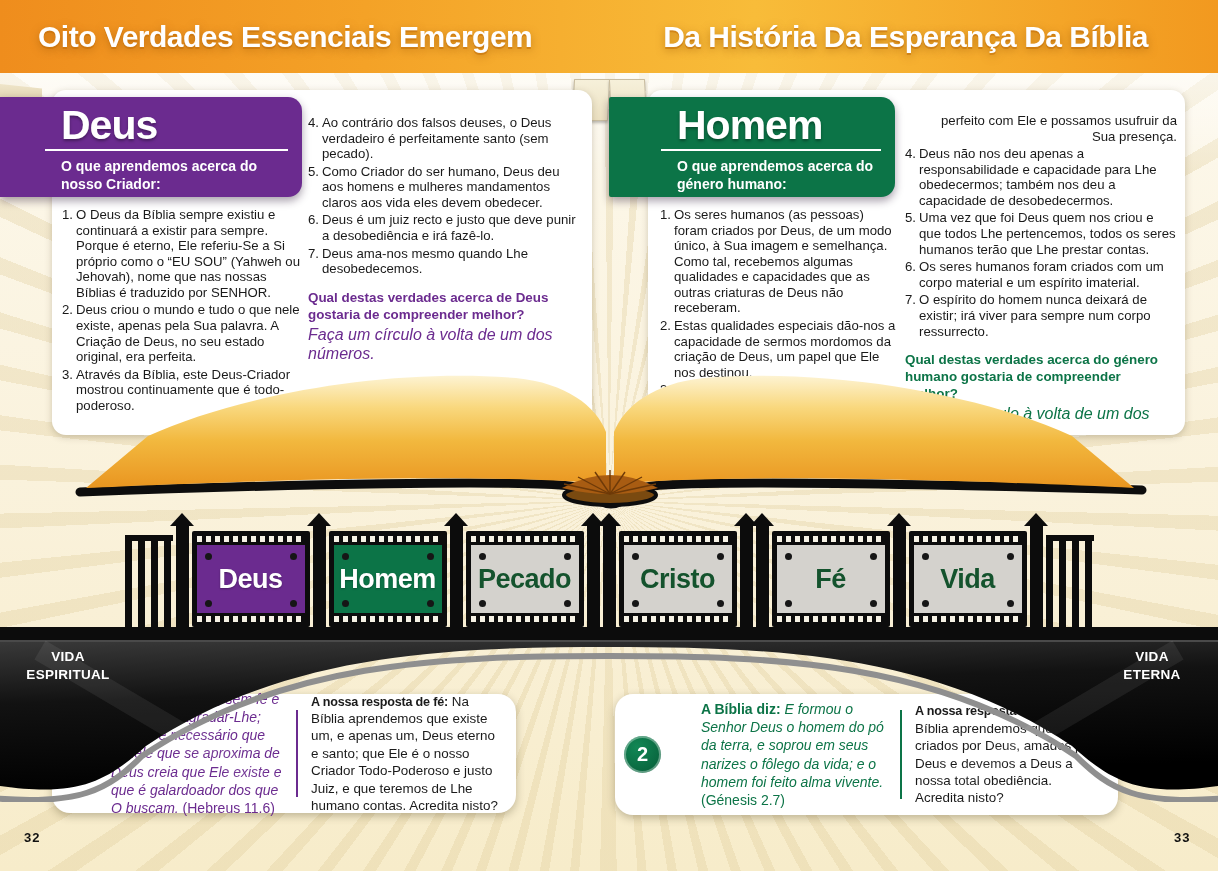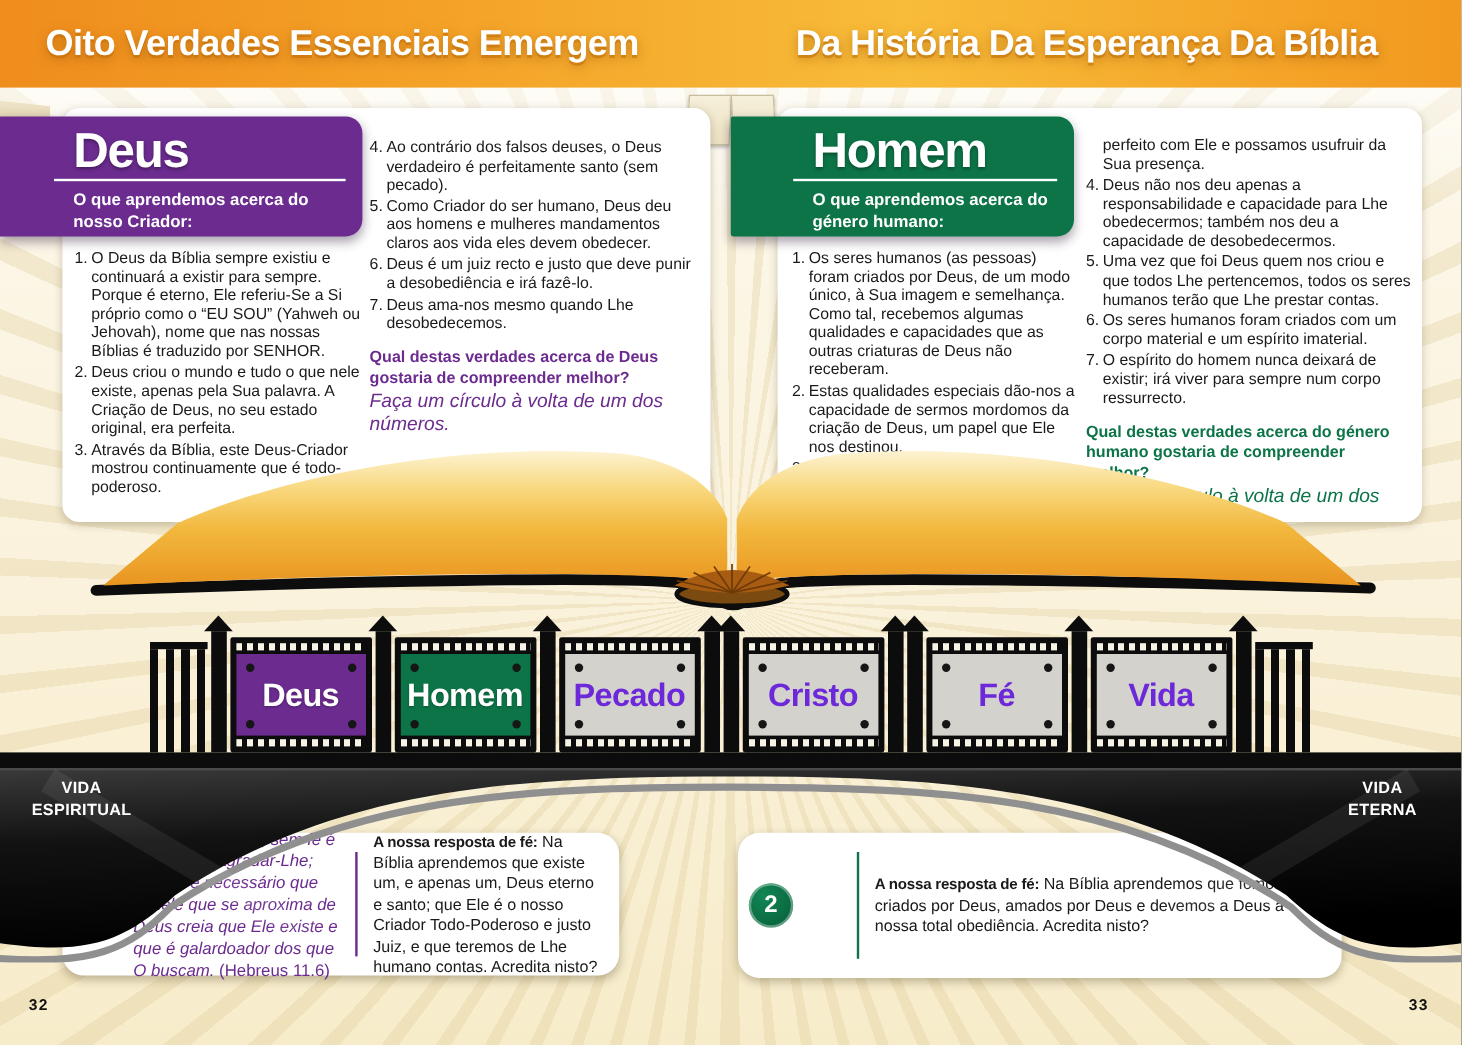--- a/index.html
+++ b/index.html
@@ -39,21 +39,21 @@
   .sec-head.green{left:609px;width:286px;background:#0C7447;border-radius:2px 14px 14px 2px;padding-left:52px;}
   .sec-title{font-size:41px;font-weight:800;letter-spacing:-1px;line-height:1;margin:0 0 3px 16px;
     text-shadow:0 2px 3px rgba(0,0,0,.35);}
   .sec-rule{height:2px;background:#fff;border:0;margin:2px 0 6px 0;}
   .sec-sub{font-size:14px;font-weight:700;line-height:1.3;margin:0 0 0 16px;}
   
   .col{position:absolute;font-size:13.2px;line-height:1.18;color:#1a1a1a;}
   .li{display:flex;margin-bottom:2px;}
   .li .n{flex:0 0 14px;}
   .li .t{flex:1;}
-  .lead{margin:0 0 2px 14px;}
+  .lead{margin:0 0 2px 14px;text-align:right;}
   .question{font-size:13.4px;font-weight:800;line-height:1.25;margin-top:13px;}
   .question.purple{color:#6B2B8F;}
   .question.green{color:#0C7447;}
   .instruction{font-size:16px;font-style:italic;margin-top:3px;}
   .instruction.purple{color:#6B2B8F;}
   .instruction.green{color:#0C7447;}
   
   .book-svg{position:absolute;left:50px;top:366px;z-index:4;}
   
   .fence{position:absolute;left:0;top:513px;width:1218px;height:127px;z-index:4;}
@@ -67,21 +67,21 @@
     border-left:12px solid transparent;border-right:12px solid transparent;border-bottom:13px solid #0c0c0c;}
   .sign{width:118px;height:96px;background:#0c0c0c;box-sizing:border-box;padding:5px;border-radius:2px;
     display:flex;flex-direction:column;}
   .sign .dash{height:6px;background:repeating-linear-gradient(90deg,#f6f2e5 0 5px,rgba(0,0,0,0) 5px 9px);}
   .sign .plate{position:relative;flex:1;margin:3px 0;display:flex;align-items:center;justify-content:center;}
   .sign .plate .screws{position:absolute;left:8px;top:8px;width:7px;height:7px;border-radius:50%;
     background:#161616;box-shadow:85px 0 0 #161616,0 47px 0 #161616,85px 47px 0 #161616;}
   .sign .label{font-size:27px;font-weight:800;letter-spacing:-.5px;}
   .sign--purple .plate{background:#6B2B8F;} .sign--purple .label{color:#fff;text-shadow:0 1px 2px rgba(0,0,0,.3);}
   .sign--green .plate{background:#0C7447;} .sign--green .label{color:#fff;text-shadow:0 1px 2px rgba(0,0,0,.3);}
-  .sign--gray .plate{background:#D4D2CD;} .sign--gray .label{color:#6d28d9;}
+  .sign--gray .plate{background:#D4D2CD;} .sign--gray .label{color:#14532d;}
   
   .band-svg{position:absolute;left:0;top:640px;z-index:5;}
   .band-label{position:absolute;z-index:6;color:#fff;font-size:13.5px;font-weight:700;line-height:1.3;
     text-align:center;letter-spacing:.3px;}
   .band-label.left{left:18px;top:648px;width:100px;}
   .band-label.right{left:1106px;top:648px;width:92px;}
   
   .callout{position:absolute;top:694px;background:#fff;border-radius:18px;z-index:4;
     box-shadow:0 3px 8px rgba(60,50,20,.3);display:flex;align-items:center;box-sizing:border-box;
     padding:12px 16px 12px 9px;}
@@ -328,20 +328,25 @@
     </div>
     <div class="vdiv"></div>
     <div class="response">
       <span class="r-label">A nossa resposta de fé:</span>
       <span>Na Bíblia aprendemos que existe um, e apenas um, Deus eterno e santo; que Ele é o nosso Criador Todo-Poderoso e justo Juiz, e que teremos de Lhe humano contas. Acredita nisto?</span>
     </div>
   </div>
 
   <div class="callout c2">
     <div class="num-circle">2</div>
+    <div class="quote">
+      <span class="q-label">A Bíblia diz:</span>
+      <em>E formou o Senhor Deus o homem do pó da terra, e soprou em seus narizes o fôlego da vida; e o homem foi feito alma vivente.</em>
+      <span class="q-ref">(Génesis 2.7)</span>
+    </div>
     <div class="vdiv"></div>
     <div class="response">
       <span class="r-label">A nossa resposta de fé:</span>
       <span>Na Bíblia aprendemos que fomos criados por Deus, amados por Deus e devemos a Deus a nossa total obediência. Acredita nisto?</span>
     </div>
   </div>
 
   <div class="pagenum left">32</div>
   <div class="pagenum right">33</div>
 

